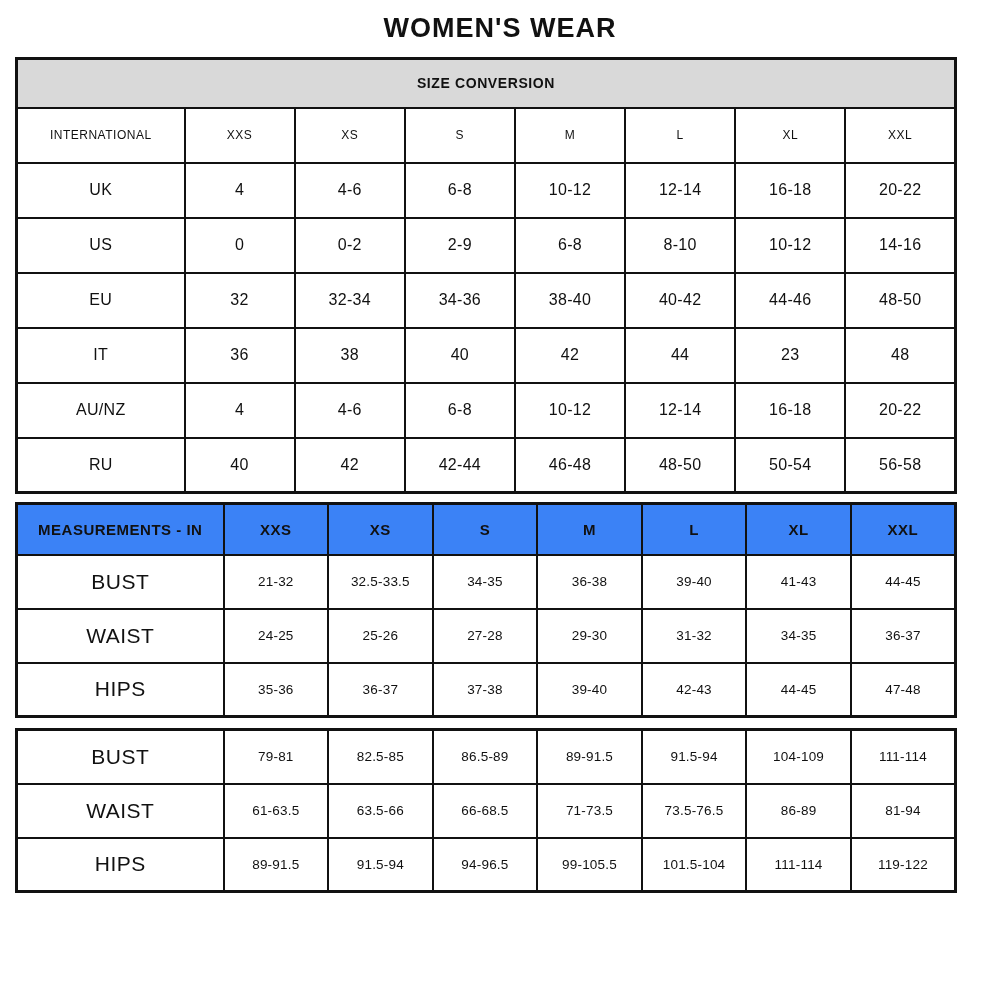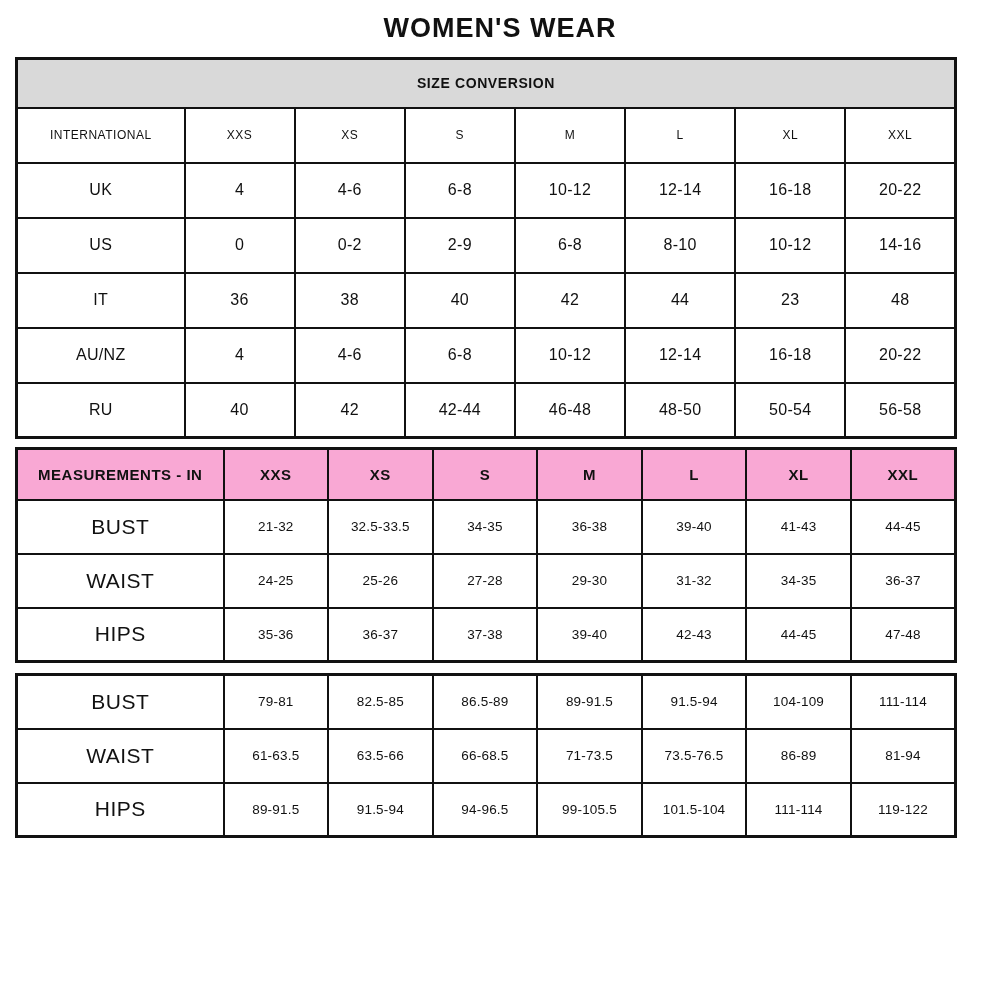--- a/index.html
+++ b/index.html
@@ -47,21 +47,21 @@
     font-size: 14px;
     letter-spacing: 0.6px;
     text-align: center;
   }
   .t1 .head-cell { height: 55px; font-size: 12px; letter-spacing: 0.5px; }
   .t1 .data-row td { height: 55px; font-size: 16px; letter-spacing: 0.3px; border-radius: 17px; }
   
   .t23 .col-first { width: 207px; }
   .t23 .head-row th {
     height: 51px;
-    background: #f9a8d4;
+    background: #3b82f6;
     font-weight: bold;
     font-size: 15px;
     letter-spacing: 0.5px;
   }
   .t23 .head-row th.head-label { font-size: 15px; }
   .t23 .data-row td { height: 54px; font-size: 13.5px; letter-spacing: 0.2px; }
   .t23 .data-row td.row-label { font-size: 21px; letter-spacing: 0.5px; }
   .gap-8  { height: 8px; }
   .gap-10 { height: 10px; }
 </style>
@@ -109,20 +109,30 @@
       </tr>
       <tr class="data-row">
         <td>US</td>
         <td>0</td>
         <td>0-2</td>
         <td>2-9</td>
         <td>6-8</td>
         <td>8-10</td>
         <td>10-12</td>
         <td>14-16</td>
+      </tr>
+      <tr class="data-row">
+        <td>EU</td>
+        <td>32</td>
+        <td>32-34</td>
+        <td>34-36</td>
+        <td>38-40</td>
+        <td>40-42</td>
+        <td>44-46</td>
+        <td>48-50</td>
       </tr>
       <tr class="data-row">
         <td>IT</td>
         <td>36</td>
         <td>38</td>
         <td>40</td>
         <td>42</td>
         <td>44</td>
         <td>23</td>
         <td>48</td>

